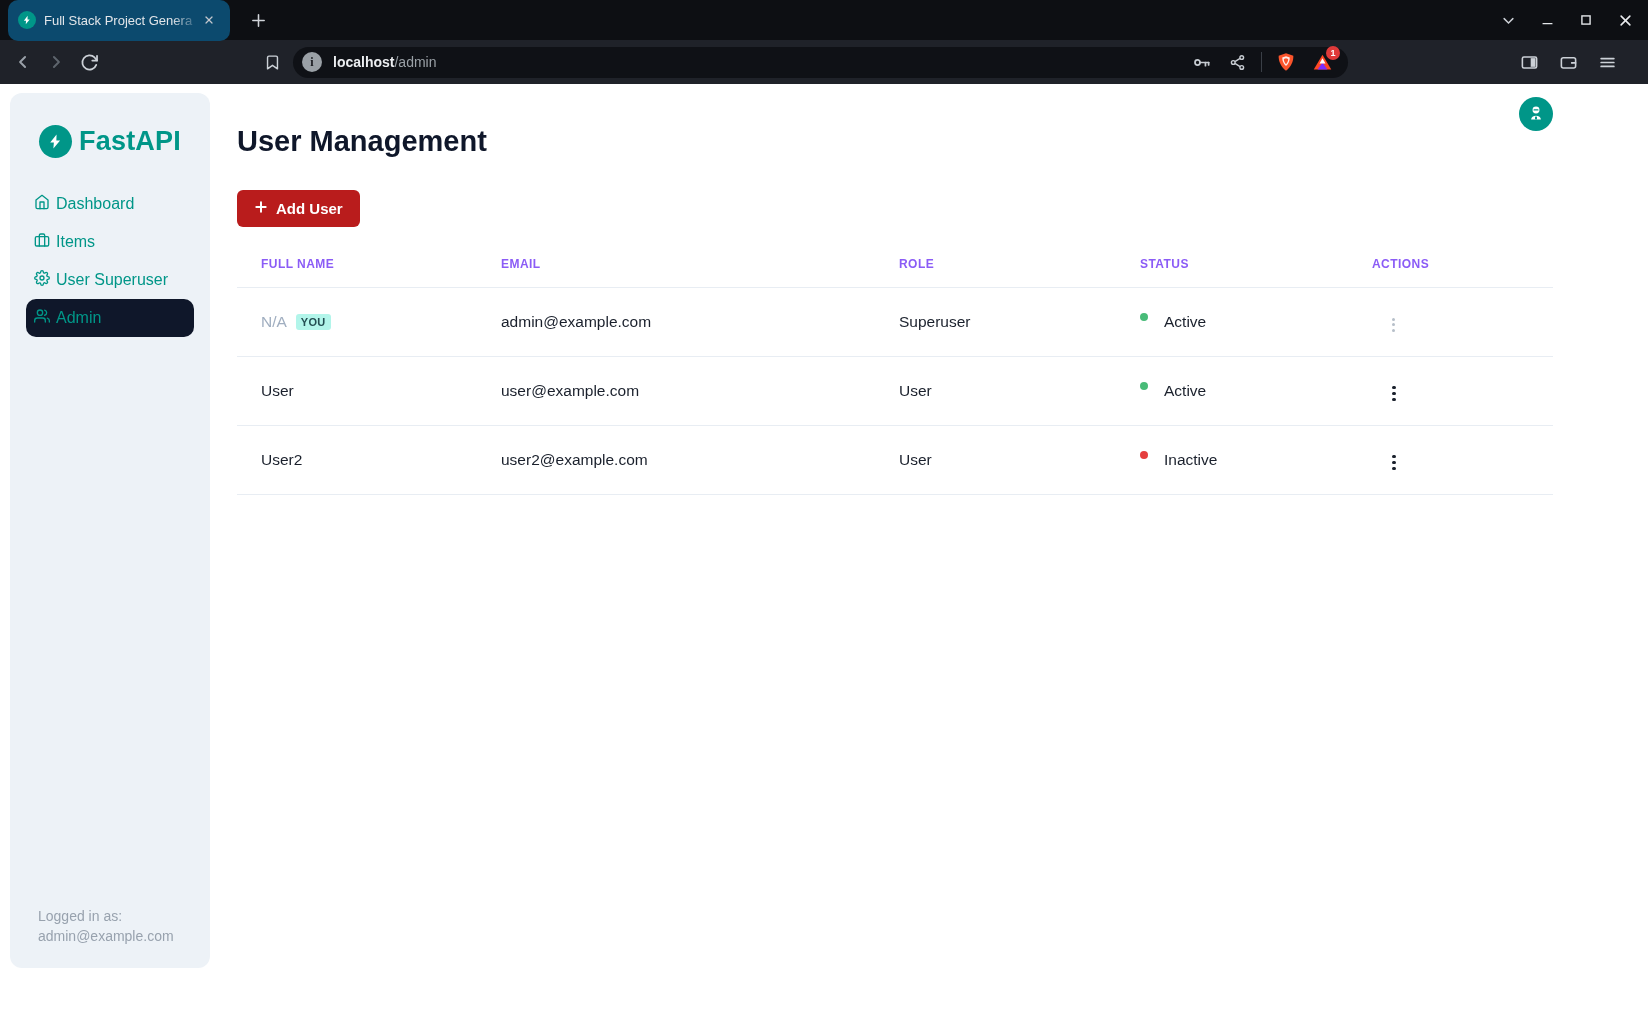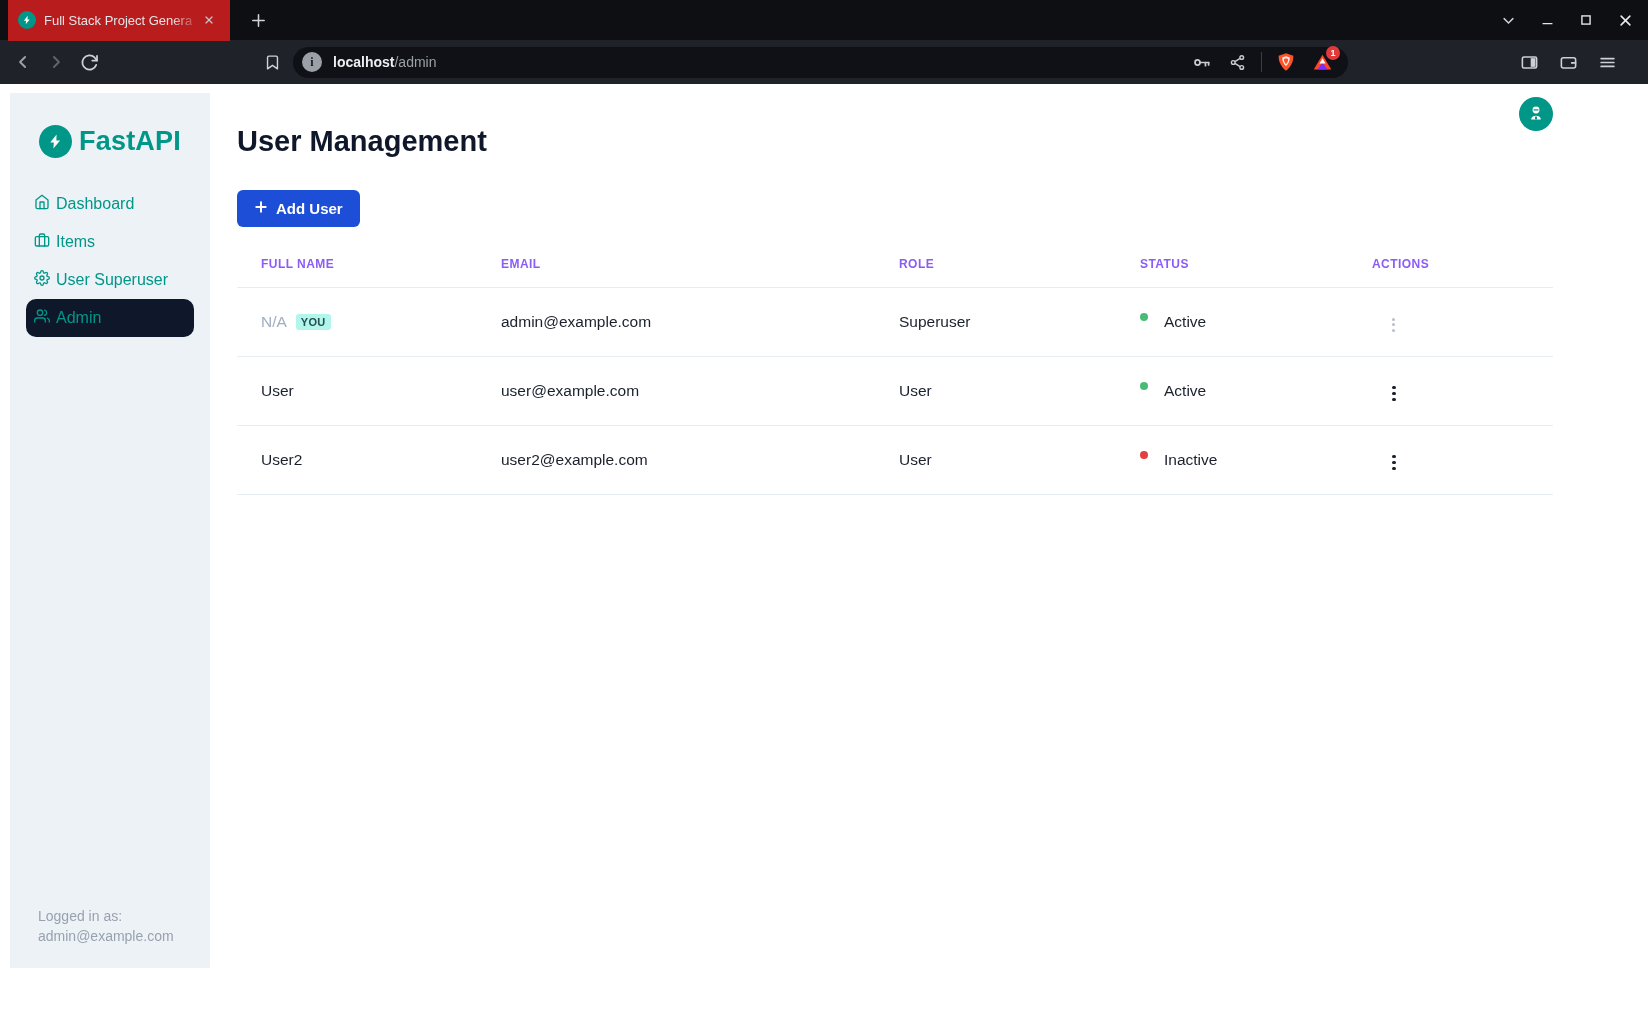--- a/index.html
+++ b/index.html
@@ -1,21 +1,21 @@
 <!DOCTYPE html>
 <html><head>
 <meta charset="utf-8">
 <style>
   * { margin:0; padding:0; box-sizing:border-box; }
   html,body { width:1648px; height:1025px; overflow:hidden;
     font-family:"Liberation Sans", sans-serif; background:#0d0f13; }
 
   
   .tabstrip { height:40px; background:#0d0f13; display:flex; align-items:center; position:relative; }
-  .tab { margin-left:8px; width:222px; height:41px; background:#b91c1c; border-radius:0;
+  .tab { margin-left:8px; width:222px; height:41px; background:#0c4a6e; border-radius:10px;
     display:flex; align-items:center; padding:0 8px 0 10px; }
   .favicon { width:18px; height:18px; border-radius:50%; background:#009688; flex:none;
     display:flex; align-items:center; justify-content:center; }
   .tab-title { color:#e2e5e9; font-size:13px; white-space:nowrap; overflow:hidden; width:156px;
     margin-left:8px; -webkit-mask-image:linear-gradient(90deg,#000 82%,transparent);
     mask-image:linear-gradient(90deg,#000 82%,transparent); }
   .tab-close { width:18px; height:18px; display:flex; align-items:center; justify-content:center;
     flex:none; cursor:default; }
   .newtab { width:28px; height:28px; margin-left:14px; display:flex; align-items:center; justify-content:center; }
   .wincontrols { position:absolute; right:0; top:0; height:40px; display:flex; align-items:center; gap:17px; padding-right:12px; }
@@ -37,35 +37,35 @@
   .badge-1 { position:absolute; top:-4px; right:-6px; min-width:14px; height:14px; border-radius:7px;
     background:#e03a3a; color:#fff; font-size:9px; font-weight:700; display:flex; align-items:center;
     justify-content:center; padding:0 3px; }
   .tool-right { display:flex; align-items:center; gap:13px; padding-right:28px; }
   .tool-right .tr-ic { width:26px; height:26px; display:flex; align-items:center; justify-content:center; }
 
   
   .page { height:941px; background:#ffffff; position:relative; }
 
   .sidebar { position:absolute; left:10px; top:9px; width:200px; height:875px;
-    background:#edf2f7; border-radius:0; padding-top:30px; }
+    background:#edf2f7; border-radius:12px; padding-top:30px; }
   .logo-row { display:flex; align-items:center; justify-content:center; gap:7px; height:36px; }
   .logo-mark { width:33px; height:33px; border-radius:50%; background:#009688;
     display:flex; align-items:center; justify-content:center; }
   .logo-text { color:#009688; font-size:27px; font-weight:600; letter-spacing:0.2px; }
   .nav { margin-top:26px; display:flex; flex-direction:column; }
   .nav-item { display:flex; align-items:center; gap:6px; height:38px; margin:0 16px;
     padding:0 8px; border-radius:10px; color:#009688; font-size:16px; cursor:pointer; }
   .nav-item.active { background:#0f172a; }
   .nav-item svg { flex:none; }
   .side-footer { position:absolute; left:28px; bottom:22px; font-size:14px; color:#98a2ae; line-height:20px; }
 
   .main { margin-left:210px; padding:41px 95px 0 27px; }
   .page-title { font-size:29px; line-height:32px; font-weight:700; color:#0f172a; }
-  .add-user-btn { margin-top:33px; height:37px; background:#1d4ed8; color:#fff; border:none;
+  .add-user-btn { margin-top:33px; height:37px; background:#b91c1c; color:#fff; border:none;
     border-radius:6px; font-family:inherit; font-size:15px; font-weight:700;
     display:inline-flex; align-items:center; gap:8px; padding:0 17px; cursor:pointer; }
 
   table.users { margin-top:30px; width:1316px; border-collapse:collapse; table-layout:fixed; }
   table.users col.c1{width:240px} table.users col.c2{width:398px}
   table.users col.c3{width:241px} table.users col.c4{width:232px} table.users col.c5{width:205px}
   table.users th { text-align:left; font-size:12px; font-weight:700; letter-spacing:0.45px;
     color:#8b5cf6; text-transform:uppercase; padding:0 0 16px 24px; border-bottom:1px solid #e8edf3; }
   table.users td { height:69px; padding-left:24px; font-size:15.5px; color:#1a202c;
     border-bottom:1px solid #e8edf3; vertical-align:middle; }

